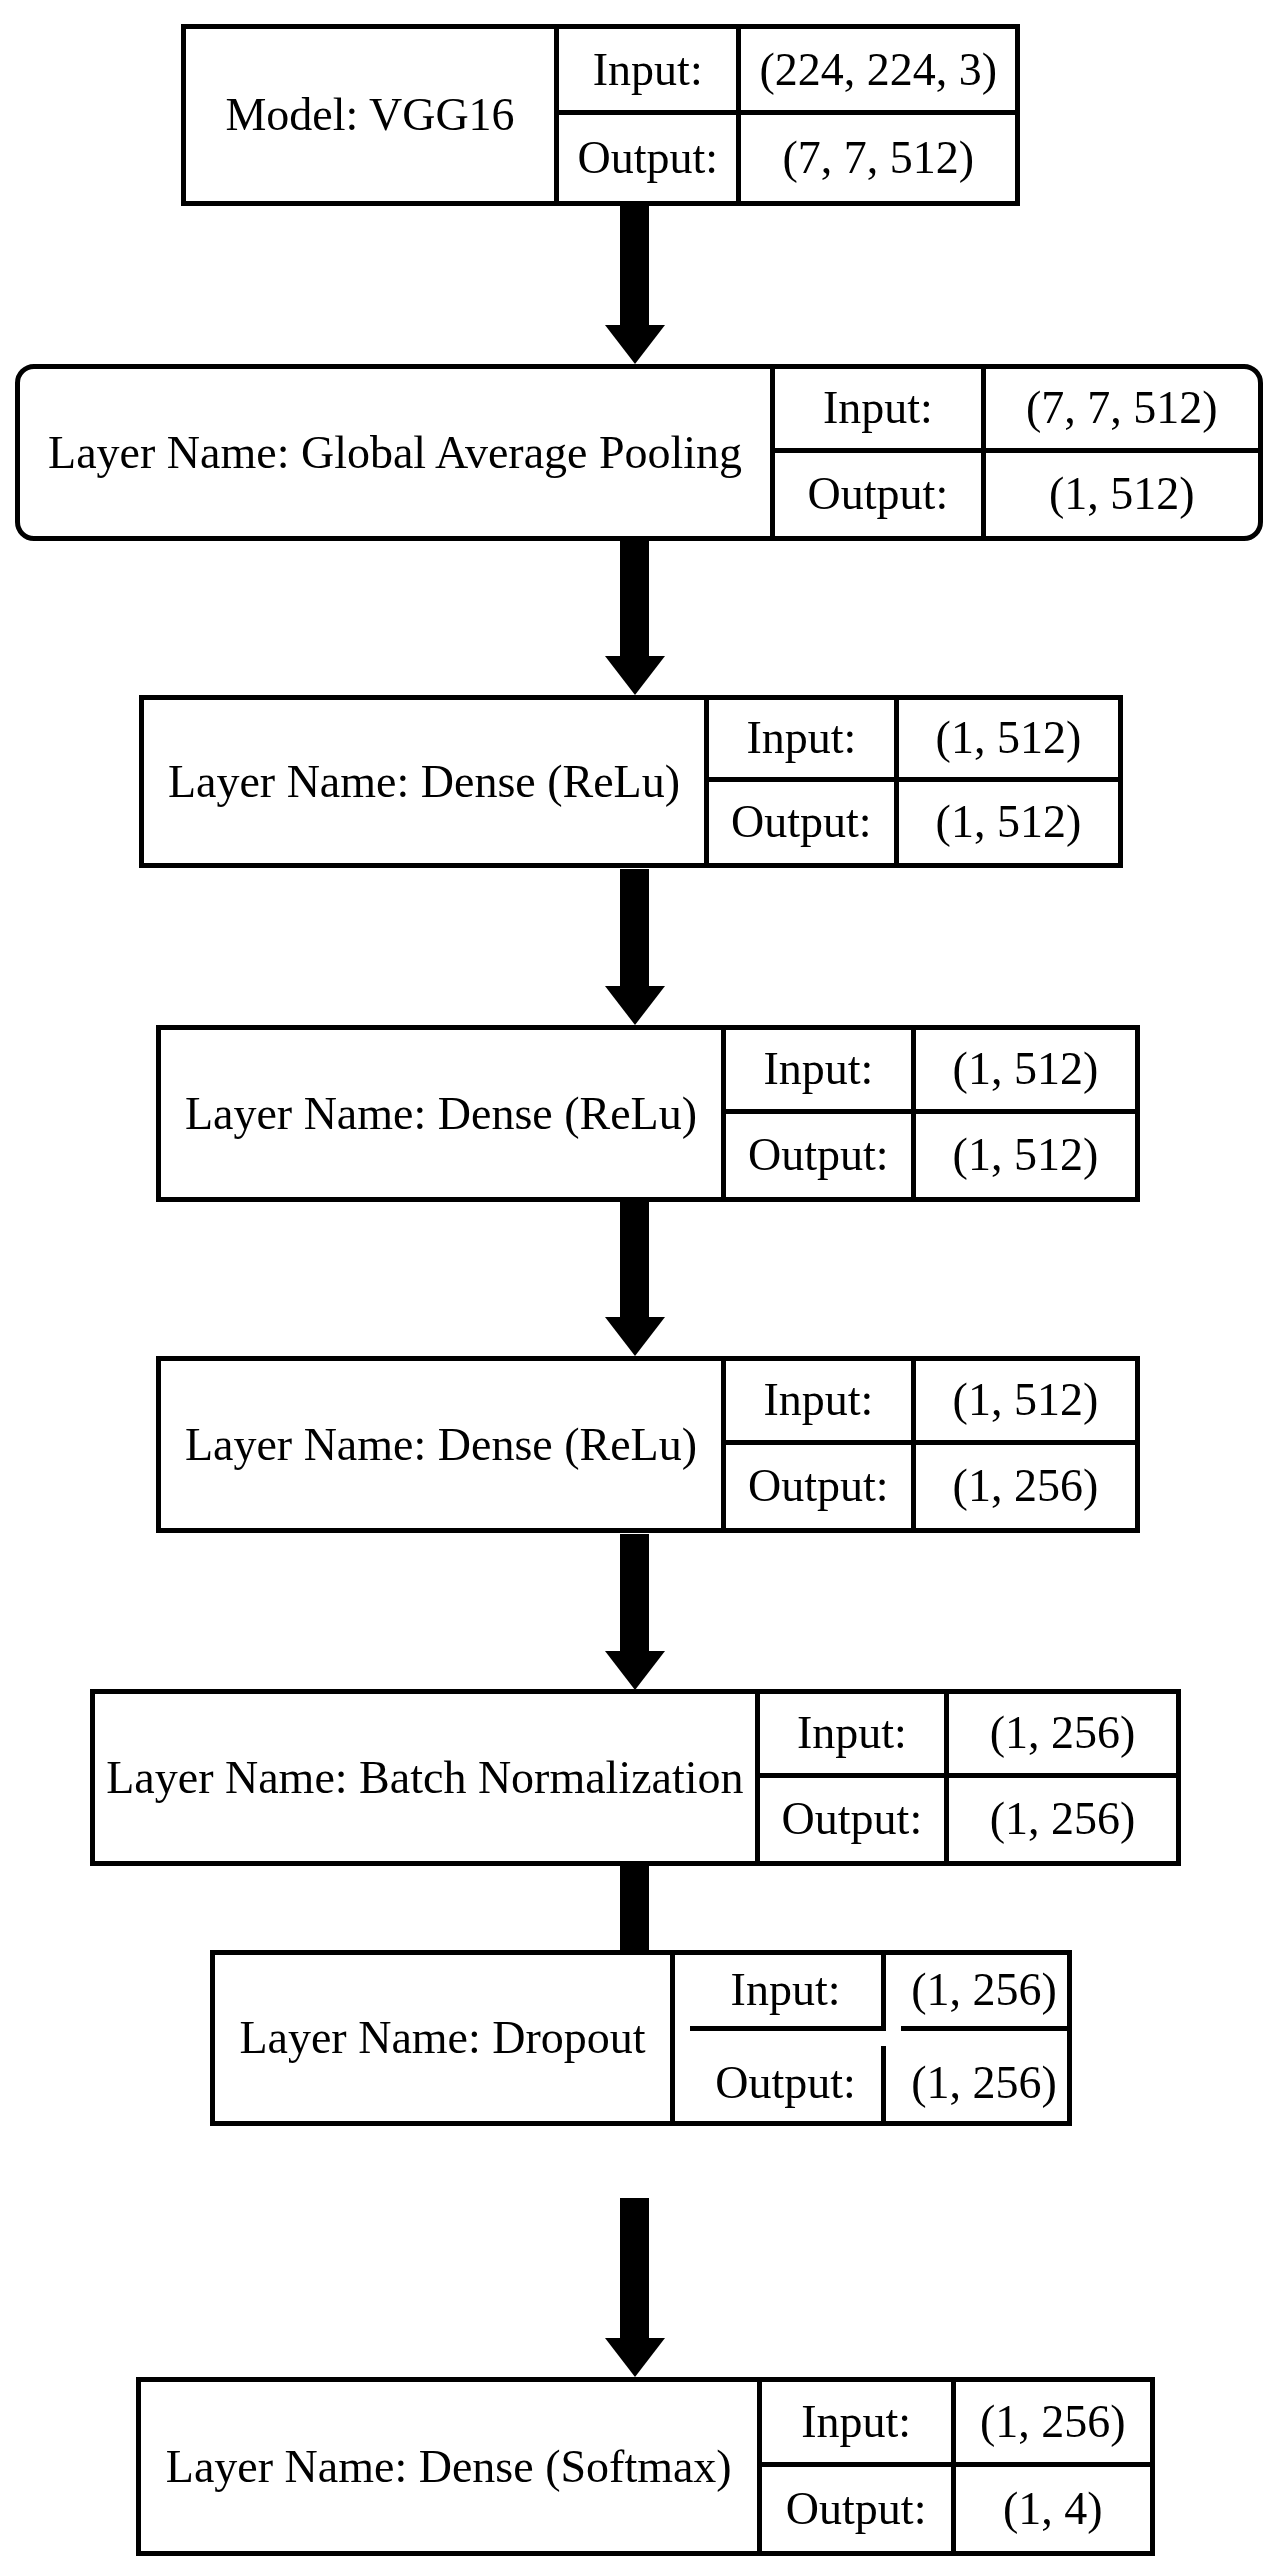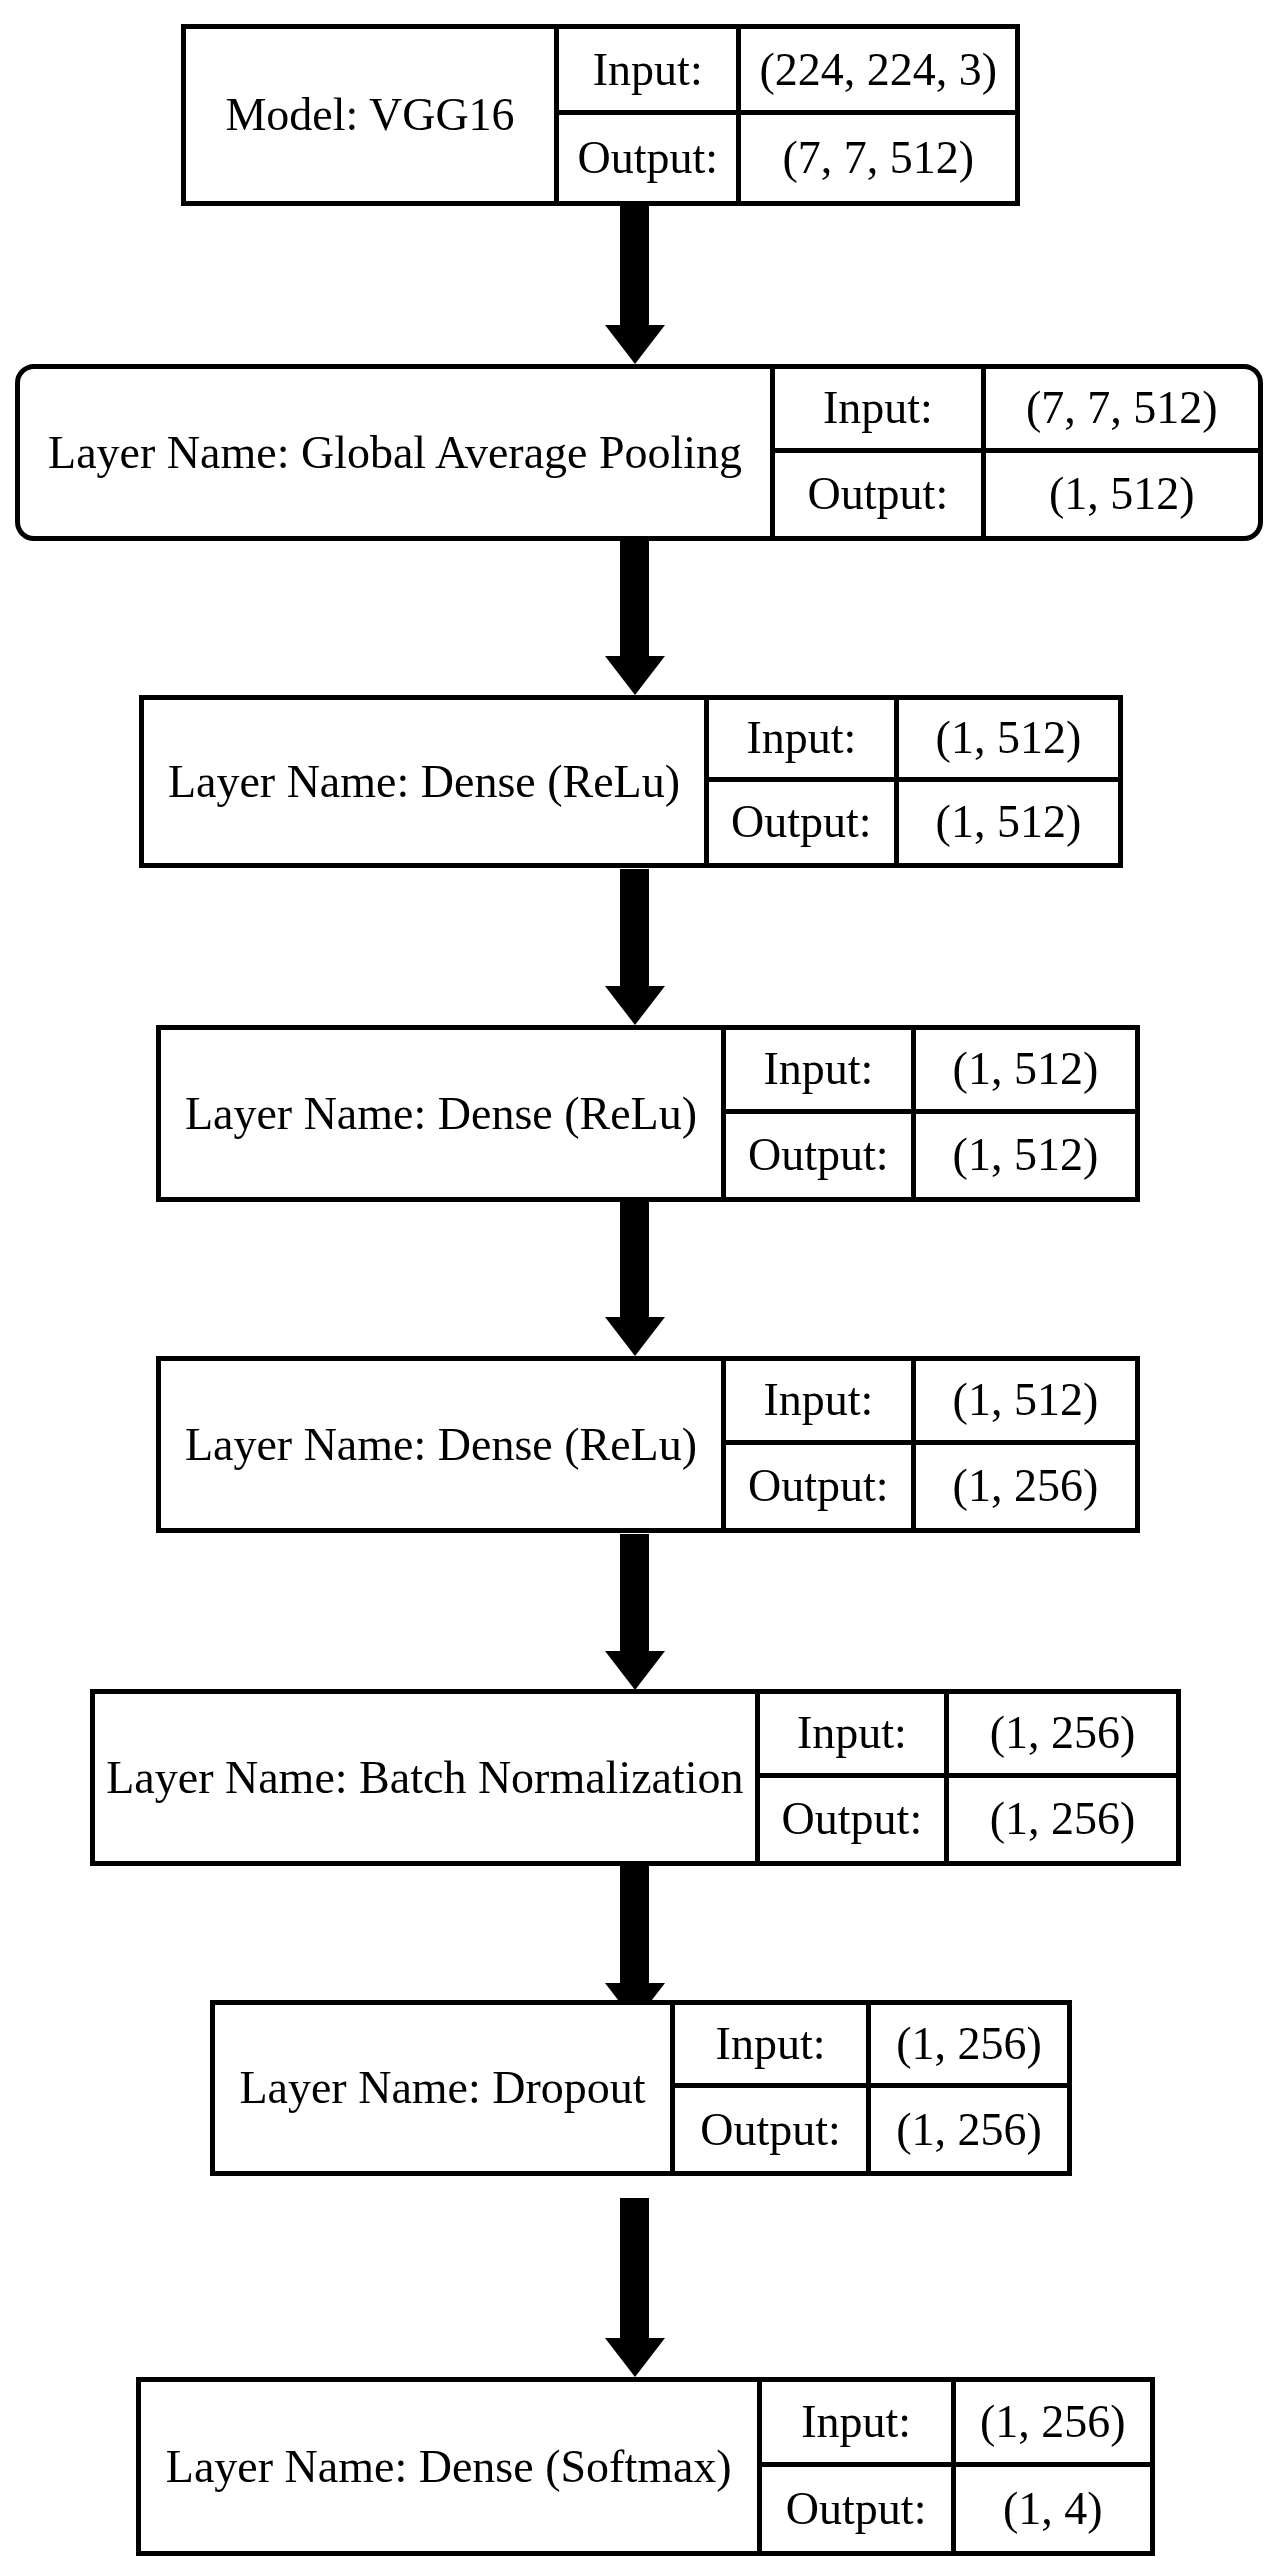--- a/index.html
+++ b/index.html
@@ -129,21 +129,21 @@
     <div class="cell in-value">(1, 256)</div>
     <div class="cell out-label">Output:</div>
     <div class="cell out-value">(1, 256)</div>
   </div>
 
   <div class="arrow" style="left:604px; top:1866px; height:156px;">
     <div class="stem"></div>
     <div class="head"></div>
   </div>
 
-  <div class="block" style="left:210px; top:2000px; width:862px; height:176px; --c1:54%; --c2:23%;">
+  <div class="block" style="left:210px; top:1950px; width:862px; height:176px;gap:15px; --c1:54%; --c2:23%;">
     <div class="cell name">Layer Name: Dropout</div>
     <div class="cell in-label">Input:</div>
     <div class="cell in-value">(1, 256)</div>
     <div class="cell out-label">Output:</div>
     <div class="cell out-value">(1, 256)</div>
   </div>
 
   <div class="arrow" style="left:604px; top:2198px; height:179px;">
     <div class="stem"></div>
     <div class="head"></div>

